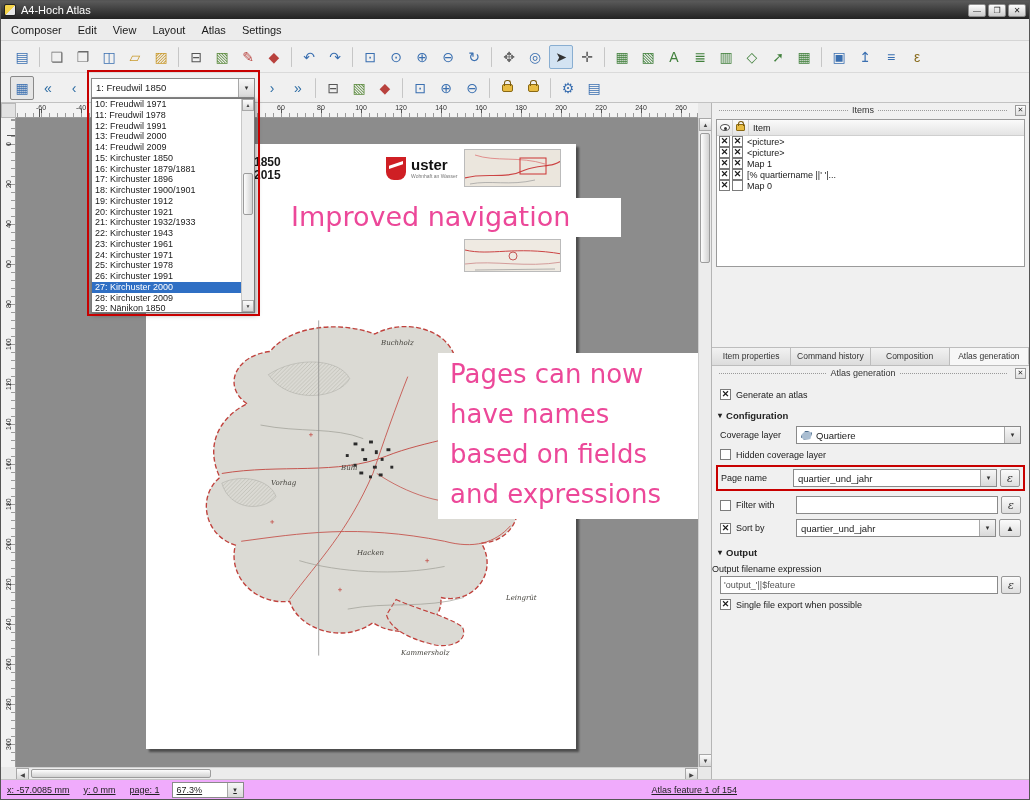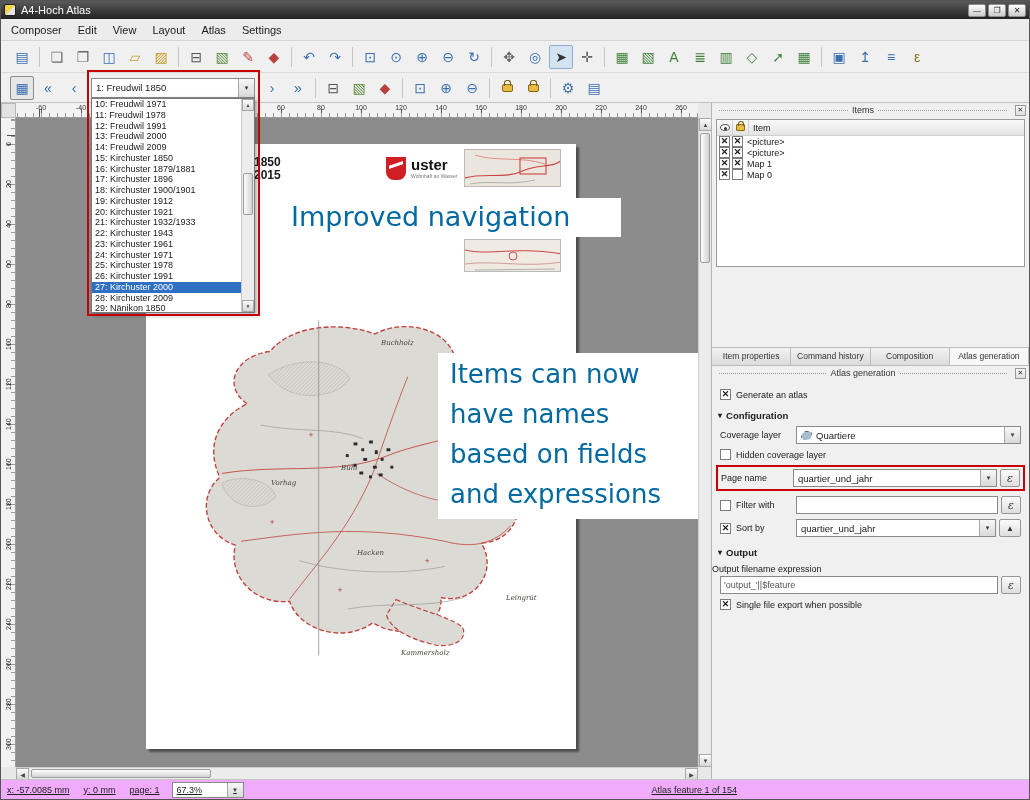--- a/index.html
+++ b/index.html
@@ -89,21 +89,21 @@
   .logo-texts{display:flex;flex-direction:column;}
   .logo-name{font-weight:bold;font-size:15px;line-height:15px;color:#111;}
   .logo-sub{font-size:5px;color:#777;margin-top:1px;}
   .thumb{position:absolute;border:1px solid #bbb;overflow:hidden;background:#ece8e0;}
   .thumb1{left:318px;top:5px;width:97px;height:38px;}
   .thumb2{left:318px;top:95px;width:97px;height:33px;}
   .main-map{position:absolute;left:8px;top:170px;width:402px;height:348px;}
   .map-label{position:absolute;font-family:"DejaVu Serif",serif;font-style:italic;font-size:7px;color:#44423c;}
 
   
-  .ann{position:absolute;background:#fff;color:#0369a1;font-family:"DejaVu Sans",sans-serif;z-index:20;}
+  .ann{position:absolute;background:#fff;color:#ec4899;font-family:"DejaVu Sans",sans-serif;z-index:20;}
   .ann-improved{left:265px;top:80px;width:340px;height:39px;font-size:27px;line-height:31px;padding:3px 10px;}
   .ann-pages{left:422px;top:235px;width:266px;height:166px;font-size:26px;line-height:40px;padding:1px 12px;}
 
   
   .atlas-dropdown{position:absolute;left:90px;top:97px;width:164px;height:215px;background:#fff;
     border:1px solid #7a7a7a;box-shadow:2px 2px 5px rgba(0,0,0,.35);z-index:50;display:flex;}
   .dd-items{flex:1;overflow:hidden;}
   .dd-item{height:10.75px;line-height:10.75px;font-size:9px;padding-left:3px;white-space:nowrap;overflow:hidden;}
   .dd-item.selected{background:#2f6fc4;color:#fff;}
   .dd-scroll{width:13px;flex:0 0 13px;background:#ececec;border-left:1px solid #c8c8c8;position:relative;}
@@ -514,21 +514,21 @@
           <span class="map-label" style="left:195px;top:320px;">Bühl</span>
           <span class="map-label" style="left:211px;top:405px;">Hacken</span>
           <span class="map-label" style="left:360px;top:450px;">Leingrüt</span>
           <span class="map-label" style="left:255px;top:505px;">Kammersholz</span>
         </div>
 
         <div class="ann ann-improved">
           <span>Improved navigation</span>
         </div>
         <div class="ann ann-pages">
-            <div class="ann-line">Items can now</div>
+            <div class="ann-line">Pages can now</div>
             <div class="ann-line">have names</div>
             <div class="ann-line">based on fields</div>
             <div class="ann-line">and expressions</div>
           </div>
       </div>
 
       <div class="vscroll">
         <span class="sb-arr up">▲</span>
         <span class="sb-thumb"></span>
         <span class="sb-arr dn">▼</span>
@@ -565,20 +565,25 @@
           </div>
             <div class="tree-row">
             <span class="cb checked"></span>
             <span class="cb checked"></span>
             <span class="tree-label">&lt;picture&gt;</span>
           </div>
             <div class="tree-row">
             <span class="cb checked"></span>
             <span class="cb checked"></span>
             <span class="tree-label">Map 1</span>
+          </div>
+            <div class="tree-row">
+            <span class="cb checked"></span>
+            <span class="cb checked"></span>
+            <span class="tree-label">[% quartiername ||' '|...</span>
           </div>
             <div class="tree-row">
             <span class="cb checked"></span>
             <span class="cb"></span>
             <span class="tree-label">Map 0</span>
           </div>
           </div>
       </div>
 
       <div class="tabs">

